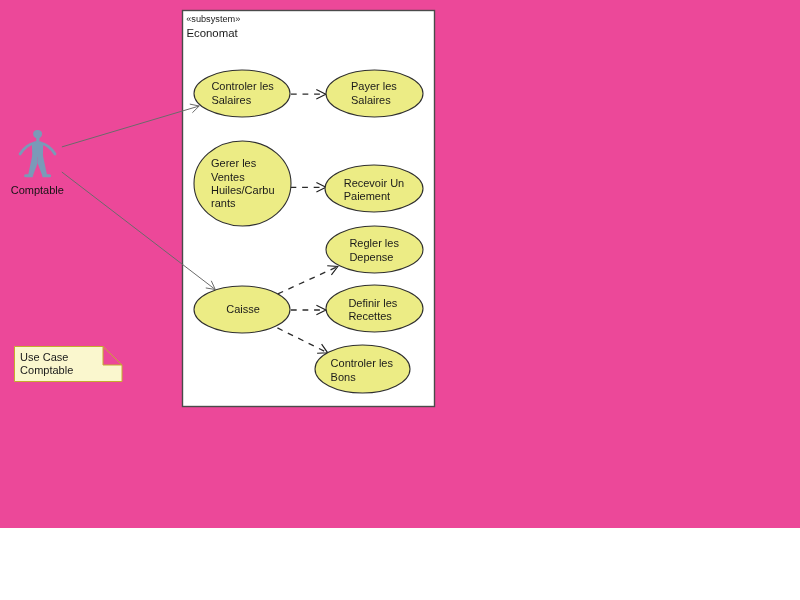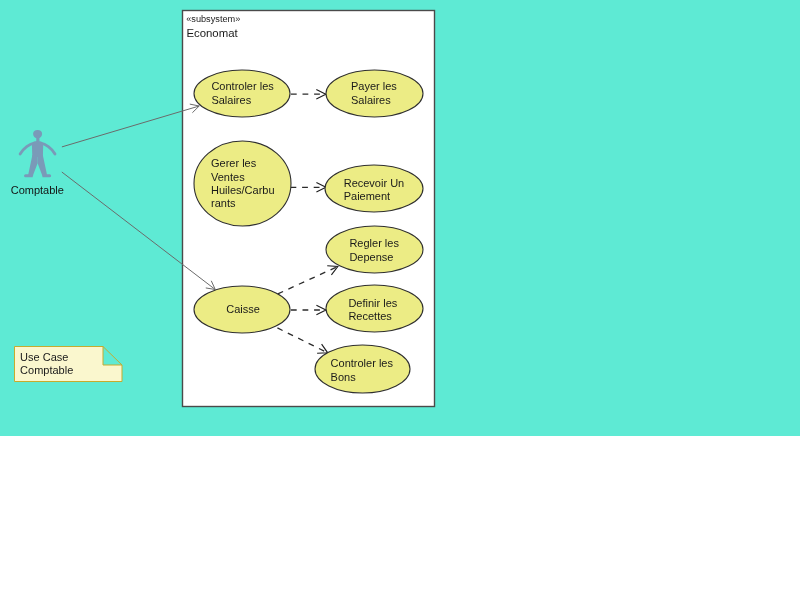--- a/index.html
+++ b/index.html
@@ -1,19 +1,19 @@
 <!DOCTYPE html>
 <html><head>
 <meta charset="utf-8">
 <title>Use Case Diagram</title>
 <style>
   html,body{margin:0;padding:0;background:#ffffff;}
   body{width:800px;height:600px;overflow:hidden;
        font-family:"Liberation Sans",sans-serif;}
-  #canvas{position:relative;width:800px;height:436px;background:#5eead4;}
+  #canvas{position:relative;width:800px;height:528px;background:#ec4899;}
   svg{display:block;shape-rendering:geometricPrecision;}
   text{font-family:"Liberation Sans",sans-serif;}
   .uc-label{font-size:11px;fill:#1a1a1a;}
   .actor-label{font-size:11px;fill:#141414;}
   .stereo{font-size:9.2px;fill:#1a1a1a;}
   .subsys-name{font-size:11.4px;fill:#1a1a1a;}
   .note-label{font-size:11px;fill:#1a1a1a;}
 </style>
 </head>
 <body>

